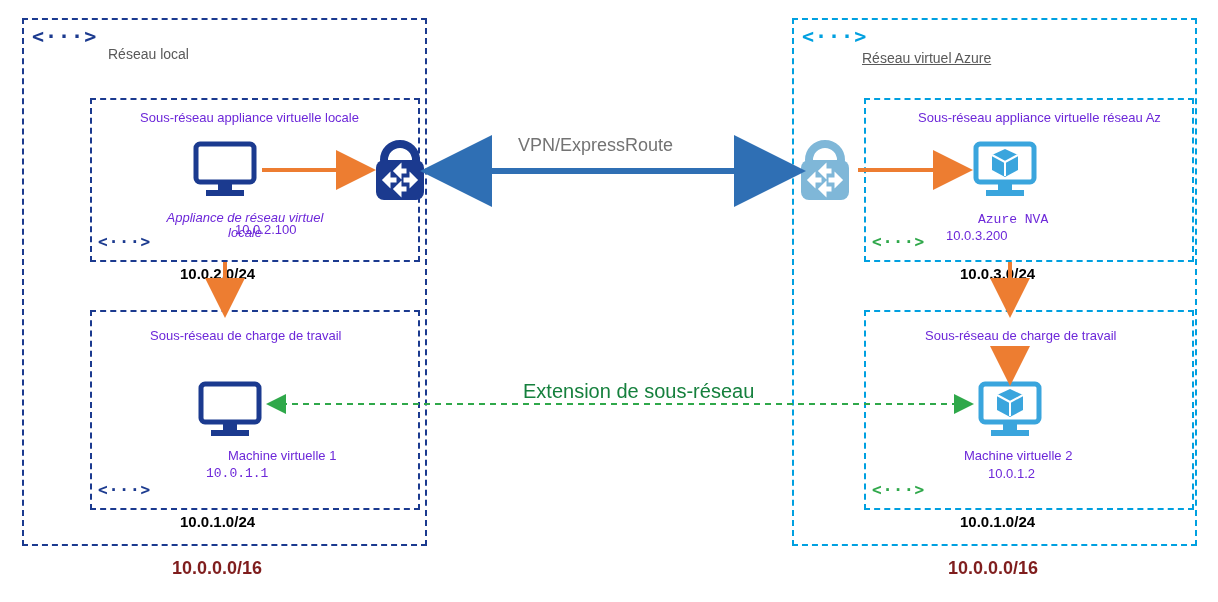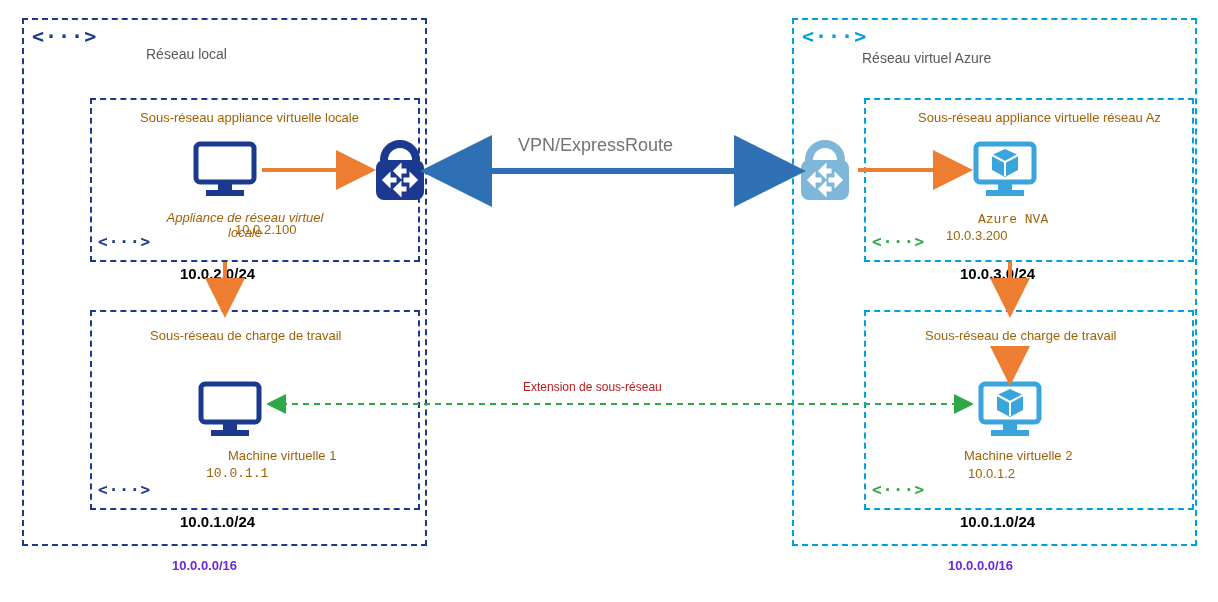--- a/index.html
+++ b/index.html
@@ -14,30 +14,30 @@
   .box {
     position: absolute;
     border: 2px dashed;
     box-sizing: border-box;
   }
   .onprem-outer { border-color: #1b3a8f; }
   .azure-outer { border-color: #00a0e0; }
   .subnet-border-onprem { border: 2px dashed #1b3a8f; }
   .subnet-border-azure { border: 2px dashed #00a0e0; }
 
-  .title-onprem { color:#595959; font-size:30px;margin-left:38px; }
+  .title-onprem { color:#595959; font-size:30px; }
   .title-azure { color:#595959; font-size:26px; }
 
   .label { position:absolute; font-size:14px; color:#595959; text-align:center; }
-  .small-label { font-size:13px; color:#a16207; }
+  .small-label { font-size:13px; color:#6d28d9; }
   .sub-cidr { font-weight:bold; font-size:15px; color:#000; }
-  .big-cidr { font-weight:bold; font-size:13px; color:#6d28d9; }
+  .big-cidr { font-weight:bold; font-size:18px; color:#7f1d1d; }
 
   .conn-label { color:#737373; font-size:18px; }
-  .ext-label { color:#b91c1c; font-size:12px; }
+  .ext-label { color:#15803d; font-size:20px; }
 
   .bracket {
     position:absolute;
     font-family: monospace;
     font-weight:bold;
     letter-spacing:1px;
   }
   .bracket.blue { color:#1b3a8f; }
   .bracket.lightblue { color:#00a0e0; }
   .bracket.green { color:#2fa84a; }
@@ -75,42 +75,42 @@
 <svg class="icon" style="left:195px; top:380px;" width="70" height="60">
   <rect x="6" y="4" width="58" height="38" rx="4" fill="none" stroke="#1b3a8f" stroke-width="5"></rect>
   <rect x="28" y="42" width="14" height="8" fill="#1b3a8f"></rect>
   <rect x="16" y="50" width="38" height="6" fill="#1b3a8f"></rect>
 </svg>
 
 <div class="label big-cidr" style="left:172px; top:558px;">10.0.0.0/16</div>
 
 <div class="box azure-outer" style="left:792px; top:18px; width:405px; height:528px;"></div>
 <span class="bracket lightblue" style="left:802px; top:24px; font-size:20px;">&lt;···&gt;</span>
-<div class="label title-azure" style="left:862px; top:50px;">Réseau virtuel Azure</div>
+<div class="label title-azure" style="left:862px; top:50px;text-decoration:underline;">Réseau virtuel Azure</div>
 
 <div class="box subnet-border-azure" style="left:864px; top:98px; width:330px; height:164px;"></div>
 <div class="label small-label" style="left:918px; top:110px;">Sous-réseau appliance virtuelle réseau Az</div>
 <div class="label small-label" style="left:978px; top:212px;font-family:Liberation Mono, monospace;">Azure NVA</div>
 <div class="label small-label" style="left:946px; top:228px;">10.0.3.200</div>
 <span class="bracket green" style="left:872px; top:232px; font-size:16px;">&lt;···&gt;</span>
 <div class="label sub-cidr" style="left:960px; top:265px;">10.0.3.0/24</div>
 
 <svg class="icon" style="left:970px; top:140px;" width="70" height="60">
   <rect x="6" y="4" width="58" height="38" rx="4" fill="none" stroke="#3aa5dd" stroke-width="5"></rect>
   <rect x="28" y="42" width="14" height="8" fill="#3aa5dd"></rect>
   <rect x="16" y="50" width="38" height="6" fill="#3aa5dd"></rect>
   <polygon points="35,9 48,15 48,30 35,37 22,30 22,15" fill="#3aa5dd"></polygon>
   <polyline points="22,15 35,22 48,15" fill="none" stroke="#fff" stroke-width="2"></polyline>
   <line x1="35" y1="22" x2="35" y2="36" stroke="#fff" stroke-width="2"></line>
 </svg>
 
 <div class="box subnet-border-azure" style="left:864px; top:310px; width:330px; height:200px;"></div>
 <div class="label small-label" style="left:925px; top:328px;">Sous-réseau de charge de travail</div>
 <div class="label small-label" style="left:964px; top:448px;">Machine virtuelle 2</div>
-<div class="label small-label" style="left:968px; top:466px;">10.0.1.2</div>
+<div class="label small-label" style="left:988px; top:466px;">10.0.1.2</div>
 <span class="bracket green" style="left:872px; top:480px; font-size:16px;">&lt;···&gt;</span>
 <div class="label sub-cidr" style="left:960px; top:513px;">10.0.1.0/24</div>
 
 <svg class="icon" style="left:975px; top:380px;" width="70" height="60">
   <rect x="6" y="4" width="58" height="38" rx="4" fill="none" stroke="#3aa5dd" stroke-width="5"></rect>
   <rect x="28" y="42" width="14" height="8" fill="#3aa5dd"></rect>
   <rect x="16" y="50" width="38" height="6" fill="#3aa5dd"></rect>
   <polygon points="35,9 48,15 48,30 35,37 22,30 22,15" fill="#3aa5dd"></polygon>
   <polyline points="22,15 35,22 48,15" fill="none" stroke="#fff" stroke-width="2"></polyline>
   <line x1="35" y1="22" x2="35" y2="36" stroke="#fff" stroke-width="2"></line>

